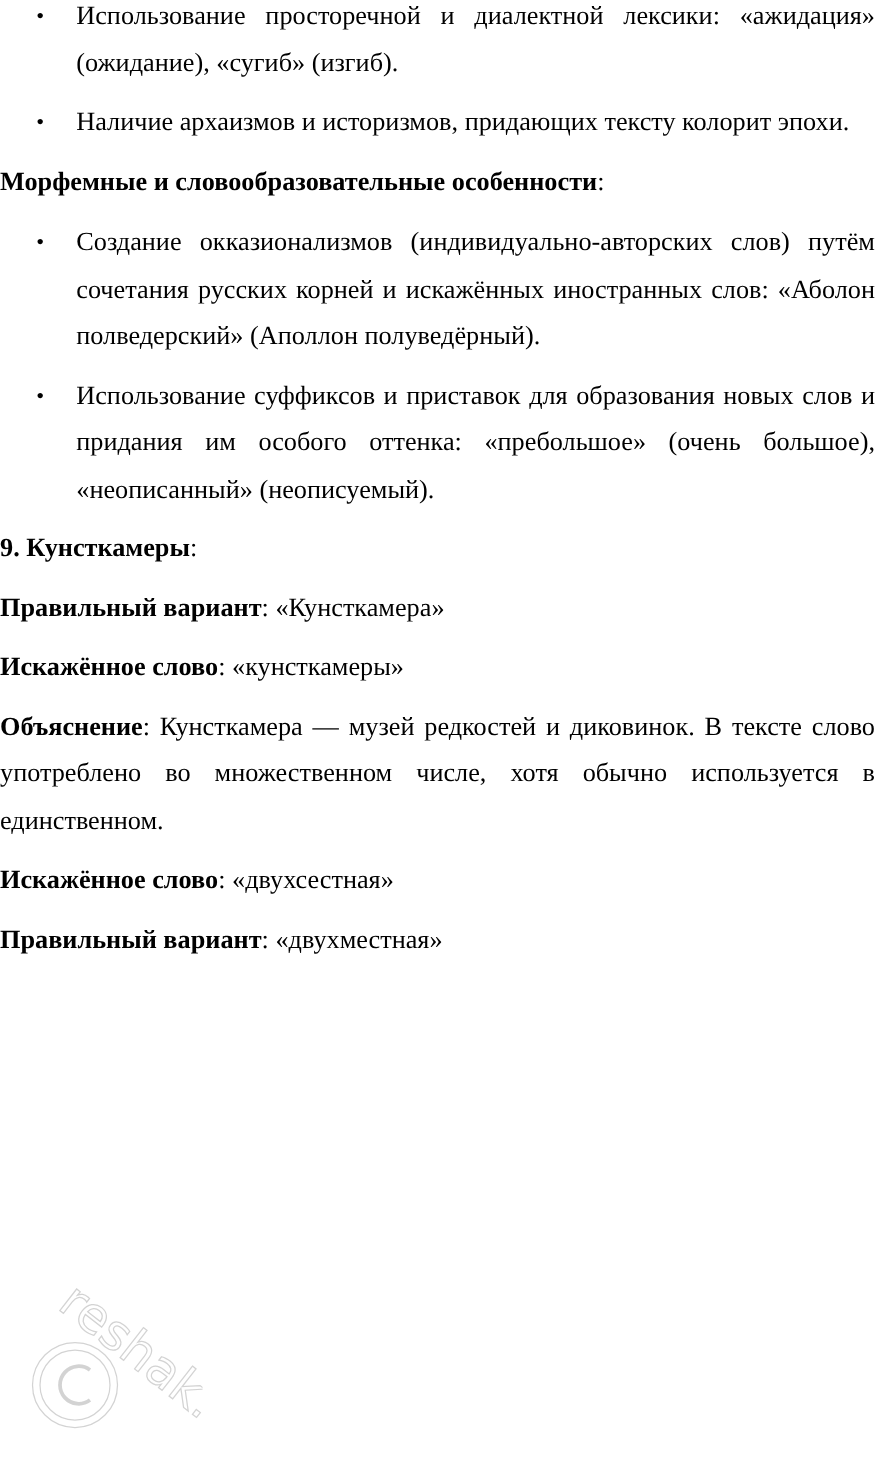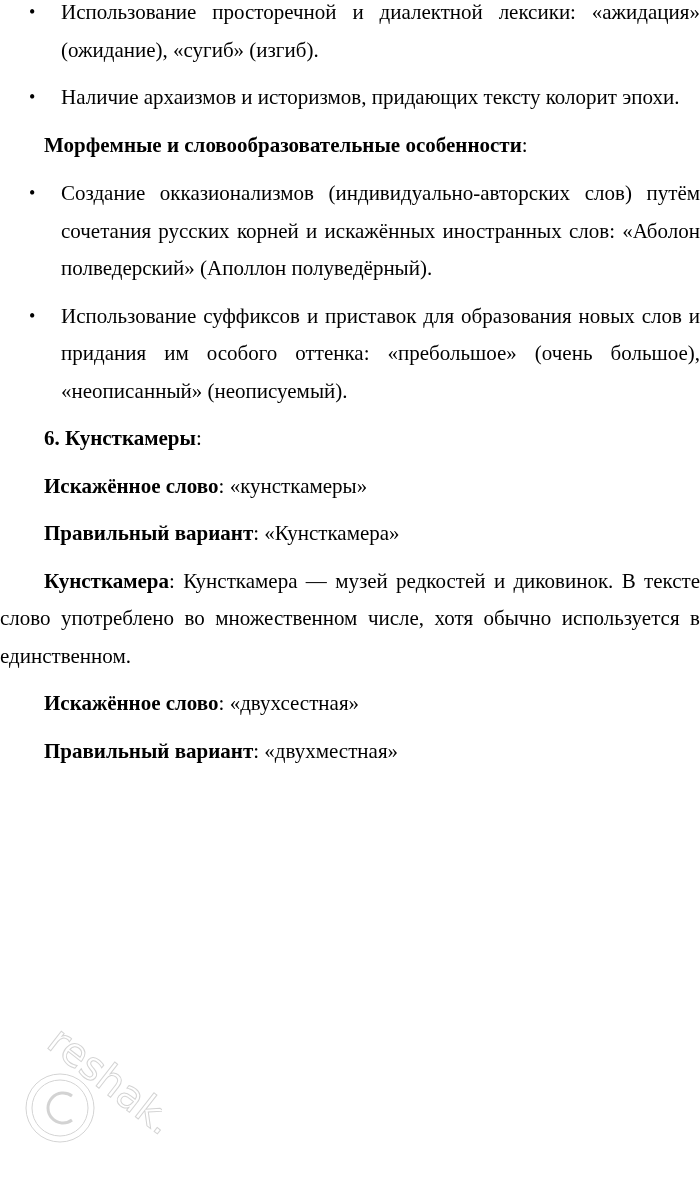--- a/index.html
+++ b/index.html
@@ -42,21 +42,21 @@
     }
     li .bullet {
       position: absolute;
       left: 29px;
       top: 0;
       line-height: 37.5px;
       font-size: 18px;
     }
     li p { text-align: justify; }
     .last-line-left { text-align-last: left; }
-    b { font-weight: bold; padding-left: 44px; }
+    b { font-weight: bold; }
     .sub-list { margin-top: 10px; margin-bottom: 0; }
     .watermark {
       position: absolute;
       left: 12px;
       top: 1030px;
       width: 150px;
       height: 120px;
       pointer-events: none;
       opacity: 0.55;
     }
@@ -88,30 +88,30 @@
     </li>
     <li>
       <span class="bullet">•</span>
       <p class="last-line-left">Использование суффиксов и приставок для образования новых слов и придания им особого оттенка: «пребольшое» (очень большое), «неописанный» (неописуемый).</p>
     </li>
   </ul>
 
 
 
   <p class="para">
-    <b>6. Кунсткамеры</b><span>:</span>
+    <b>9. Кунсткамеры</b><span>:</span>
+  </p>
+  <p class="para">
+    <b>Правильный вариант</b><span>: «Кунсткамера»</span>
   </p>
   <p class="para">
     <b>Искажённое слово</b><span>: «кунсткамеры»</span>
   </p>
-  <p class="para">
-    <b>Правильный вариант</b><span>: «Кунсткамера»</span>
-  </p>
   <p class="para last-line-left">
-    <b>Кунсткамера</b><span>: Кунсткамера — музей редкостей и диковинок. В тексте слово употреблено во множественном числе, хотя обычно используется в единственном.</span>
+    <b>Объяснение</b><span>: Кунсткамера — музей редкостей и диковинок. В тексте слово употреблено во множественном числе, хотя обычно используется в единственном.</span>
   </p>
 
   <p class="para">
     <b>Искажённое слово</b><span>: «двухсестная»</span>
   </p>
   <p class="para">
     <b>Правильный вариант</b><span>: «двухместная»</span>
   </p>
 </div>
 

